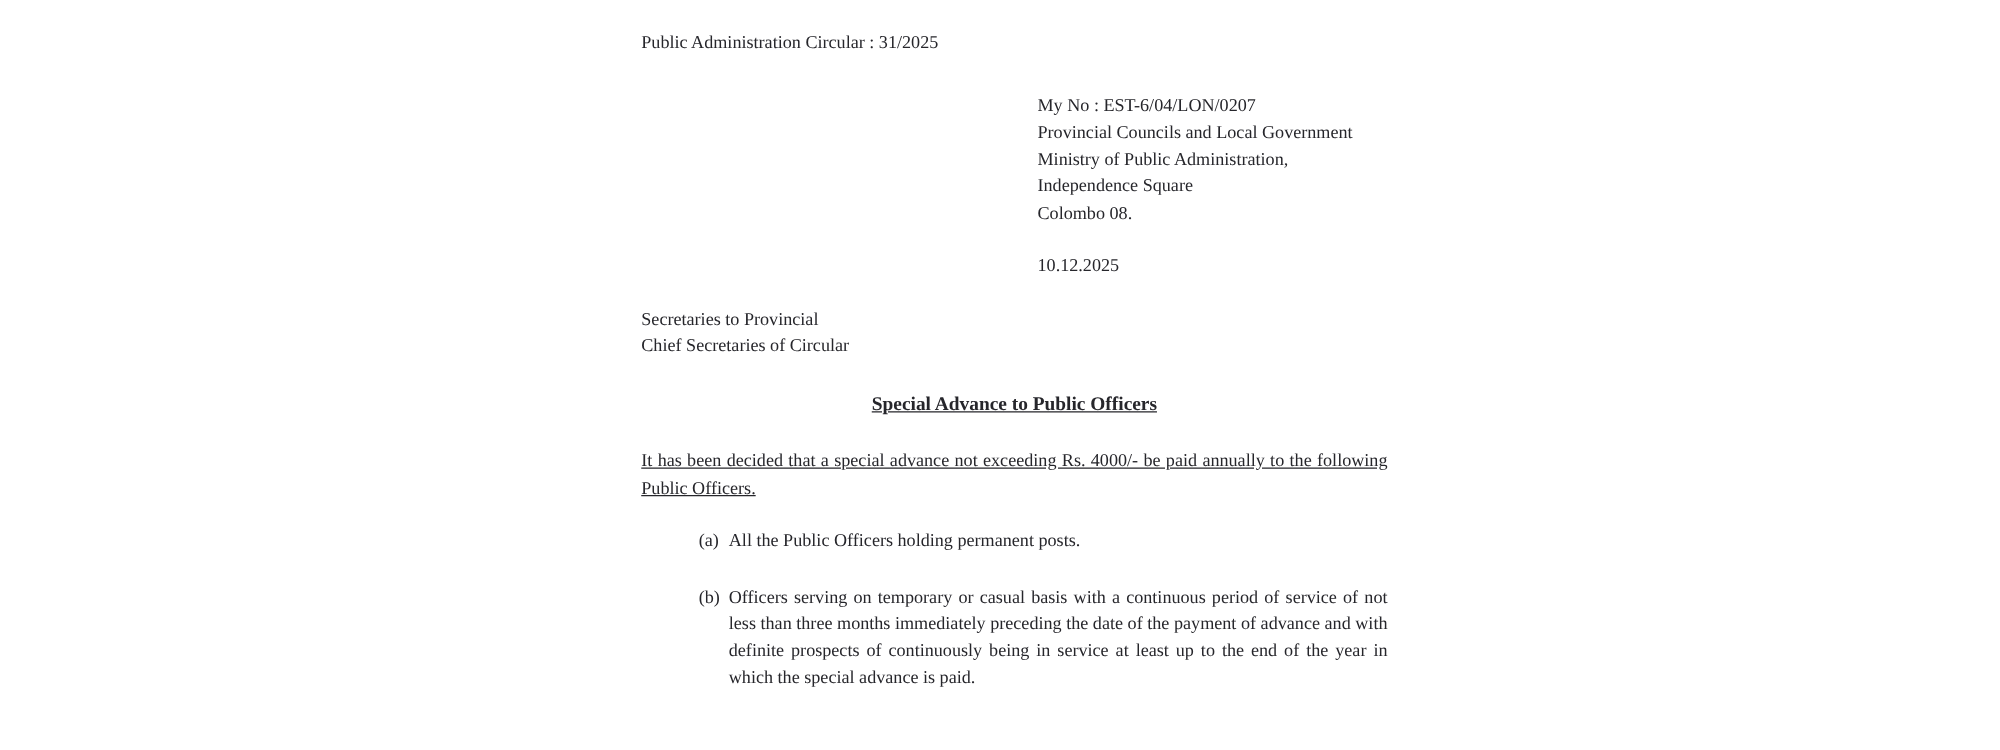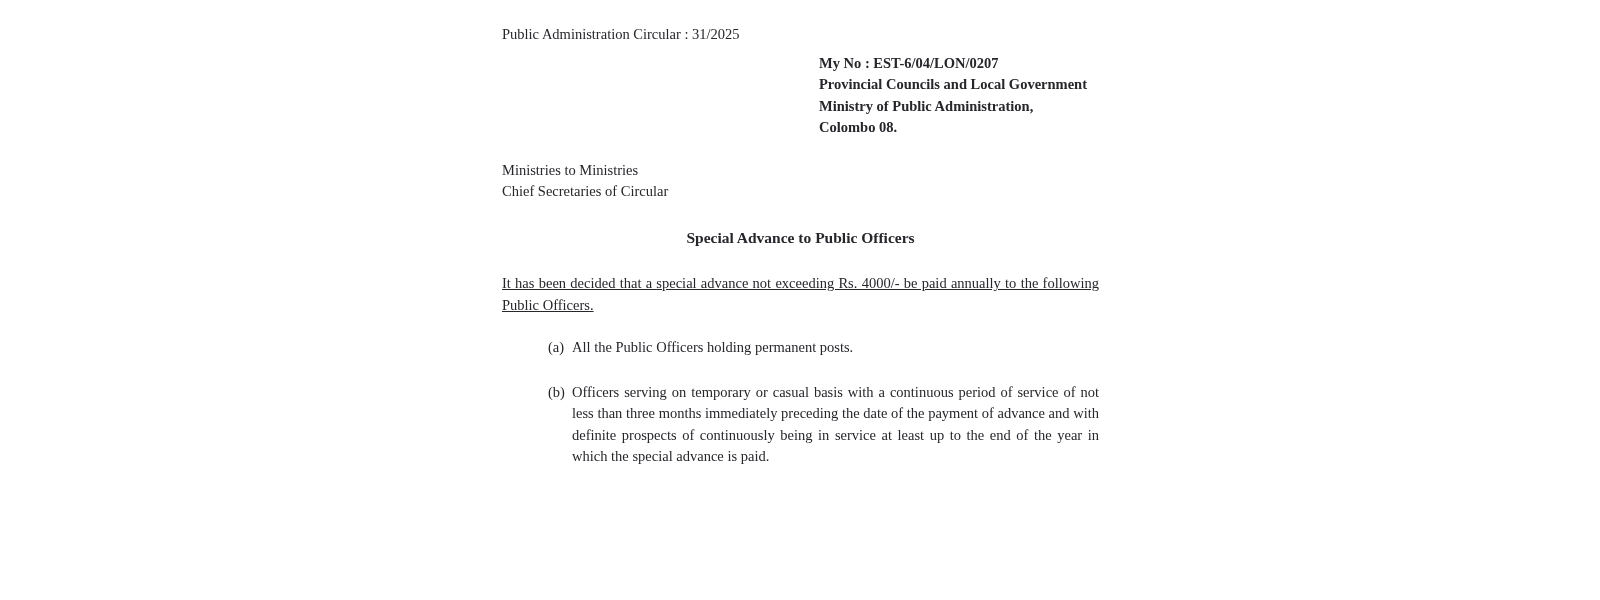--- a/index.html
+++ b/index.html
@@ -10,48 +10,48 @@
     width: 1600px;
     height: 600px;
     background: #ffffff;
     font-family: "Liberation Serif", "DejaVu Serif", serif;
     color: #26262b;
     overflow: hidden;
     position: relative;
   }
   .page {
     position: absolute;
-    left: 502px;
+    left: 513px;
     top: 0;
     width: 597px;
     font-size: 14.5px;
     line-height: 21.5px;
   }
   .circular-no {
     margin-top: 24px;
   }
   .sender-block {
     margin-left: 317px;
-    margin-top: 7px;
-    font-weight: bold;
+    margin-top: 29px;
   }
   .date-line {
     margin-left: 317px;
     margin-top: 21px;
   }
   .recipients {
     margin-top: 21px;
   }
   .doc-title {
     margin-top: 24px;
     text-align: center;
     font-weight: bold;
     font-size: 15.5px;
   }
   .doc-title .title-text {
+    text-decoration: underline;
     text-align: right;
   }
   .intro {
     margin-top: 25px;
     text-align: justify;
     text-decoration: underline;
   }
   .item {
     display: flex;
     margin-left: 46px;
@@ -73,26 +73,28 @@
 <body>
 
 <div class="page">
 
   <div class="circular-no">Public Administration Circular : 31/2025</div>
 
   <div class="sender-block">
     <div>My No : EST-6/04/LON/0207</div>
     <div>Provincial Councils and Local Government</div>
     <div>Ministry of Public Administration,</div>
+    <div>Independence Square</div>
     <div>Colombo 08.</div>
   </div>
 
+  <div class="date-line">10.12.2025</div>
 
   <div class="recipients">
-    <div>Ministries to Ministries</div>
+    <div>Secretaries to Provincial</div>
     <div>Chief Secretaries of Circular</div>
   </div>
 
   <div class="doc-title">
     <span class="title-text">Special Advance to Public Officers</span>
   </div>
 
   <div class="intro">It has been decided that a special advance not exceeding Rs. 4000/- be paid annually to the following Public Officers.</div>
 
   <div class="item">

